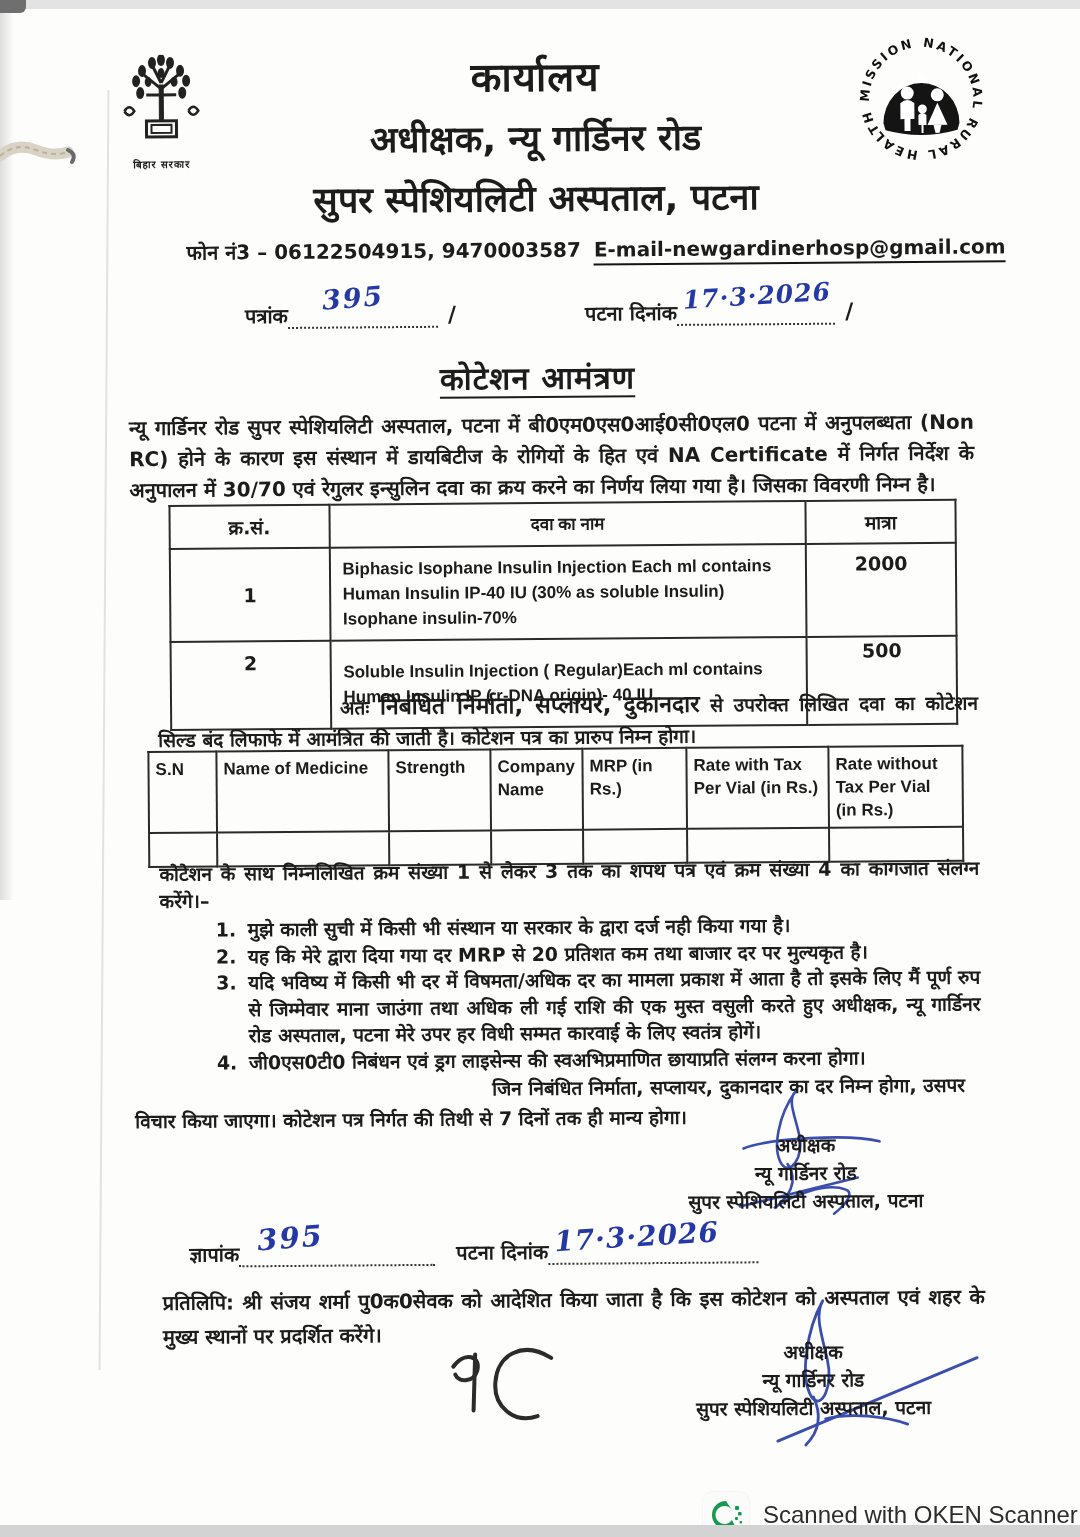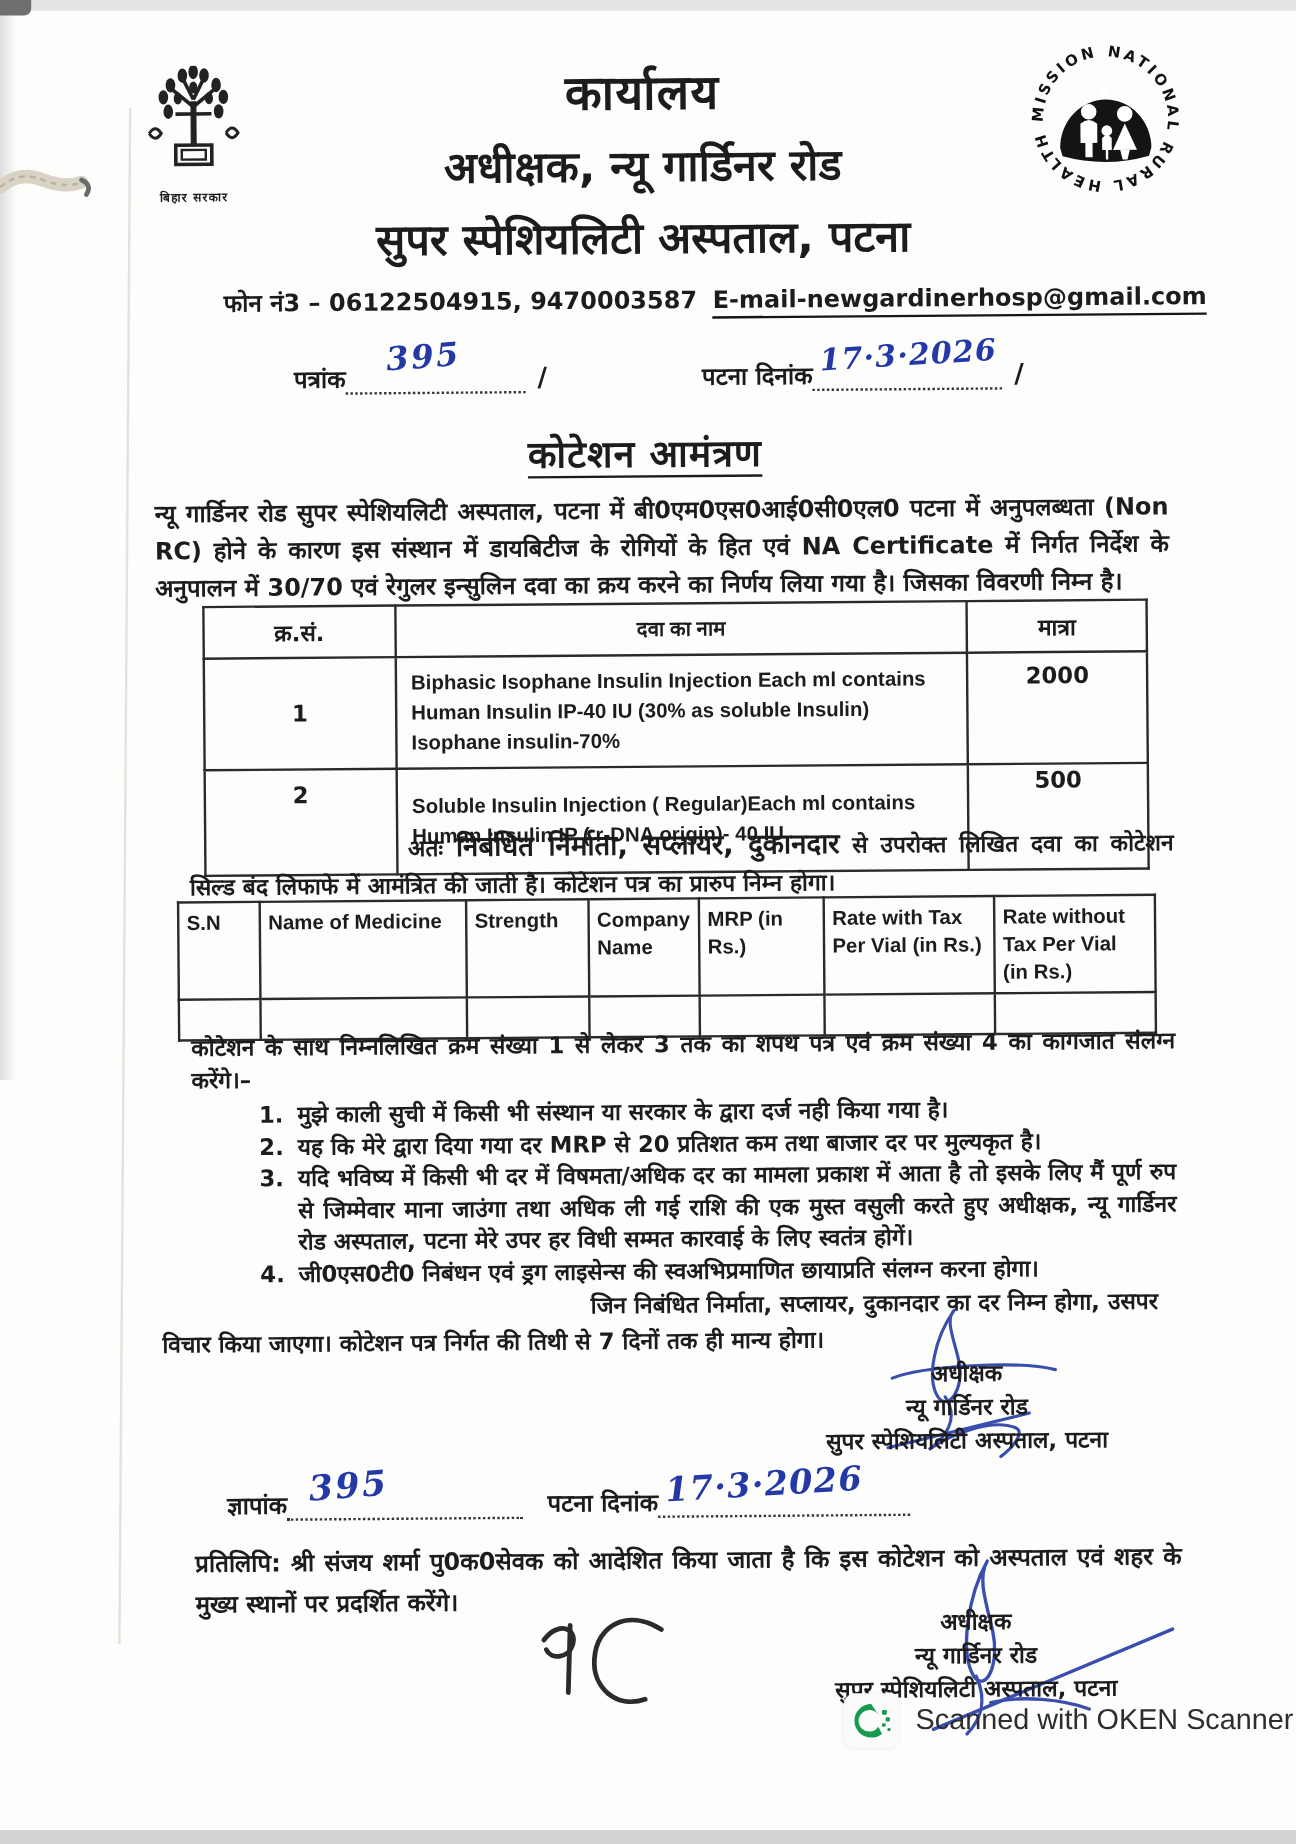--- a/index.html
+++ b/index.html
@@ -75,21 +75,21 @@
   .sig1-svg { position:absolute; left:726px; top:1088px; }
   .sig2 { position:absolute; left:648px; top:1340px; width:320px; }
   .sig2-svg { position:absolute; left:760px; top:1295px; }
   .scribble-svg { position:absolute; left:418px; top:1338px; }
 
   .memo-row { position:absolute; left:185px; top:1238px; font-size:20px; font-weight:700; }
   .copy-note { position:absolute; left:158px; top:1283px; width:822px; font-size:20px; font-weight:600;
     line-height:34px; text-align:justify; }
 
   
-  .oken { position:absolute; left:703px; top:1411px; display:flex; align-items:center; gap:14px; }
+  .oken { position:absolute; left:703px; top:1492px; display:flex; align-items:center; gap:14px; }
   .oken-icon { width:46px; height:46px; background:#fbfbfb; border-radius:10px; box-shadow:0 0 3px rgba(0,0,0,.08);
     display:flex; align-items:center; justify-content:center; }
   .oken-text { font-size:24px; font-weight:500; color:#2d2d2d; font-family:"Liberation Sans",sans-serif; }
   .thread-svg { position:absolute; left:0; top:128px; }
 </style>
 </head>
 <body>
 
 <div class="page">
   <div class="scan-top-strip"></div>

